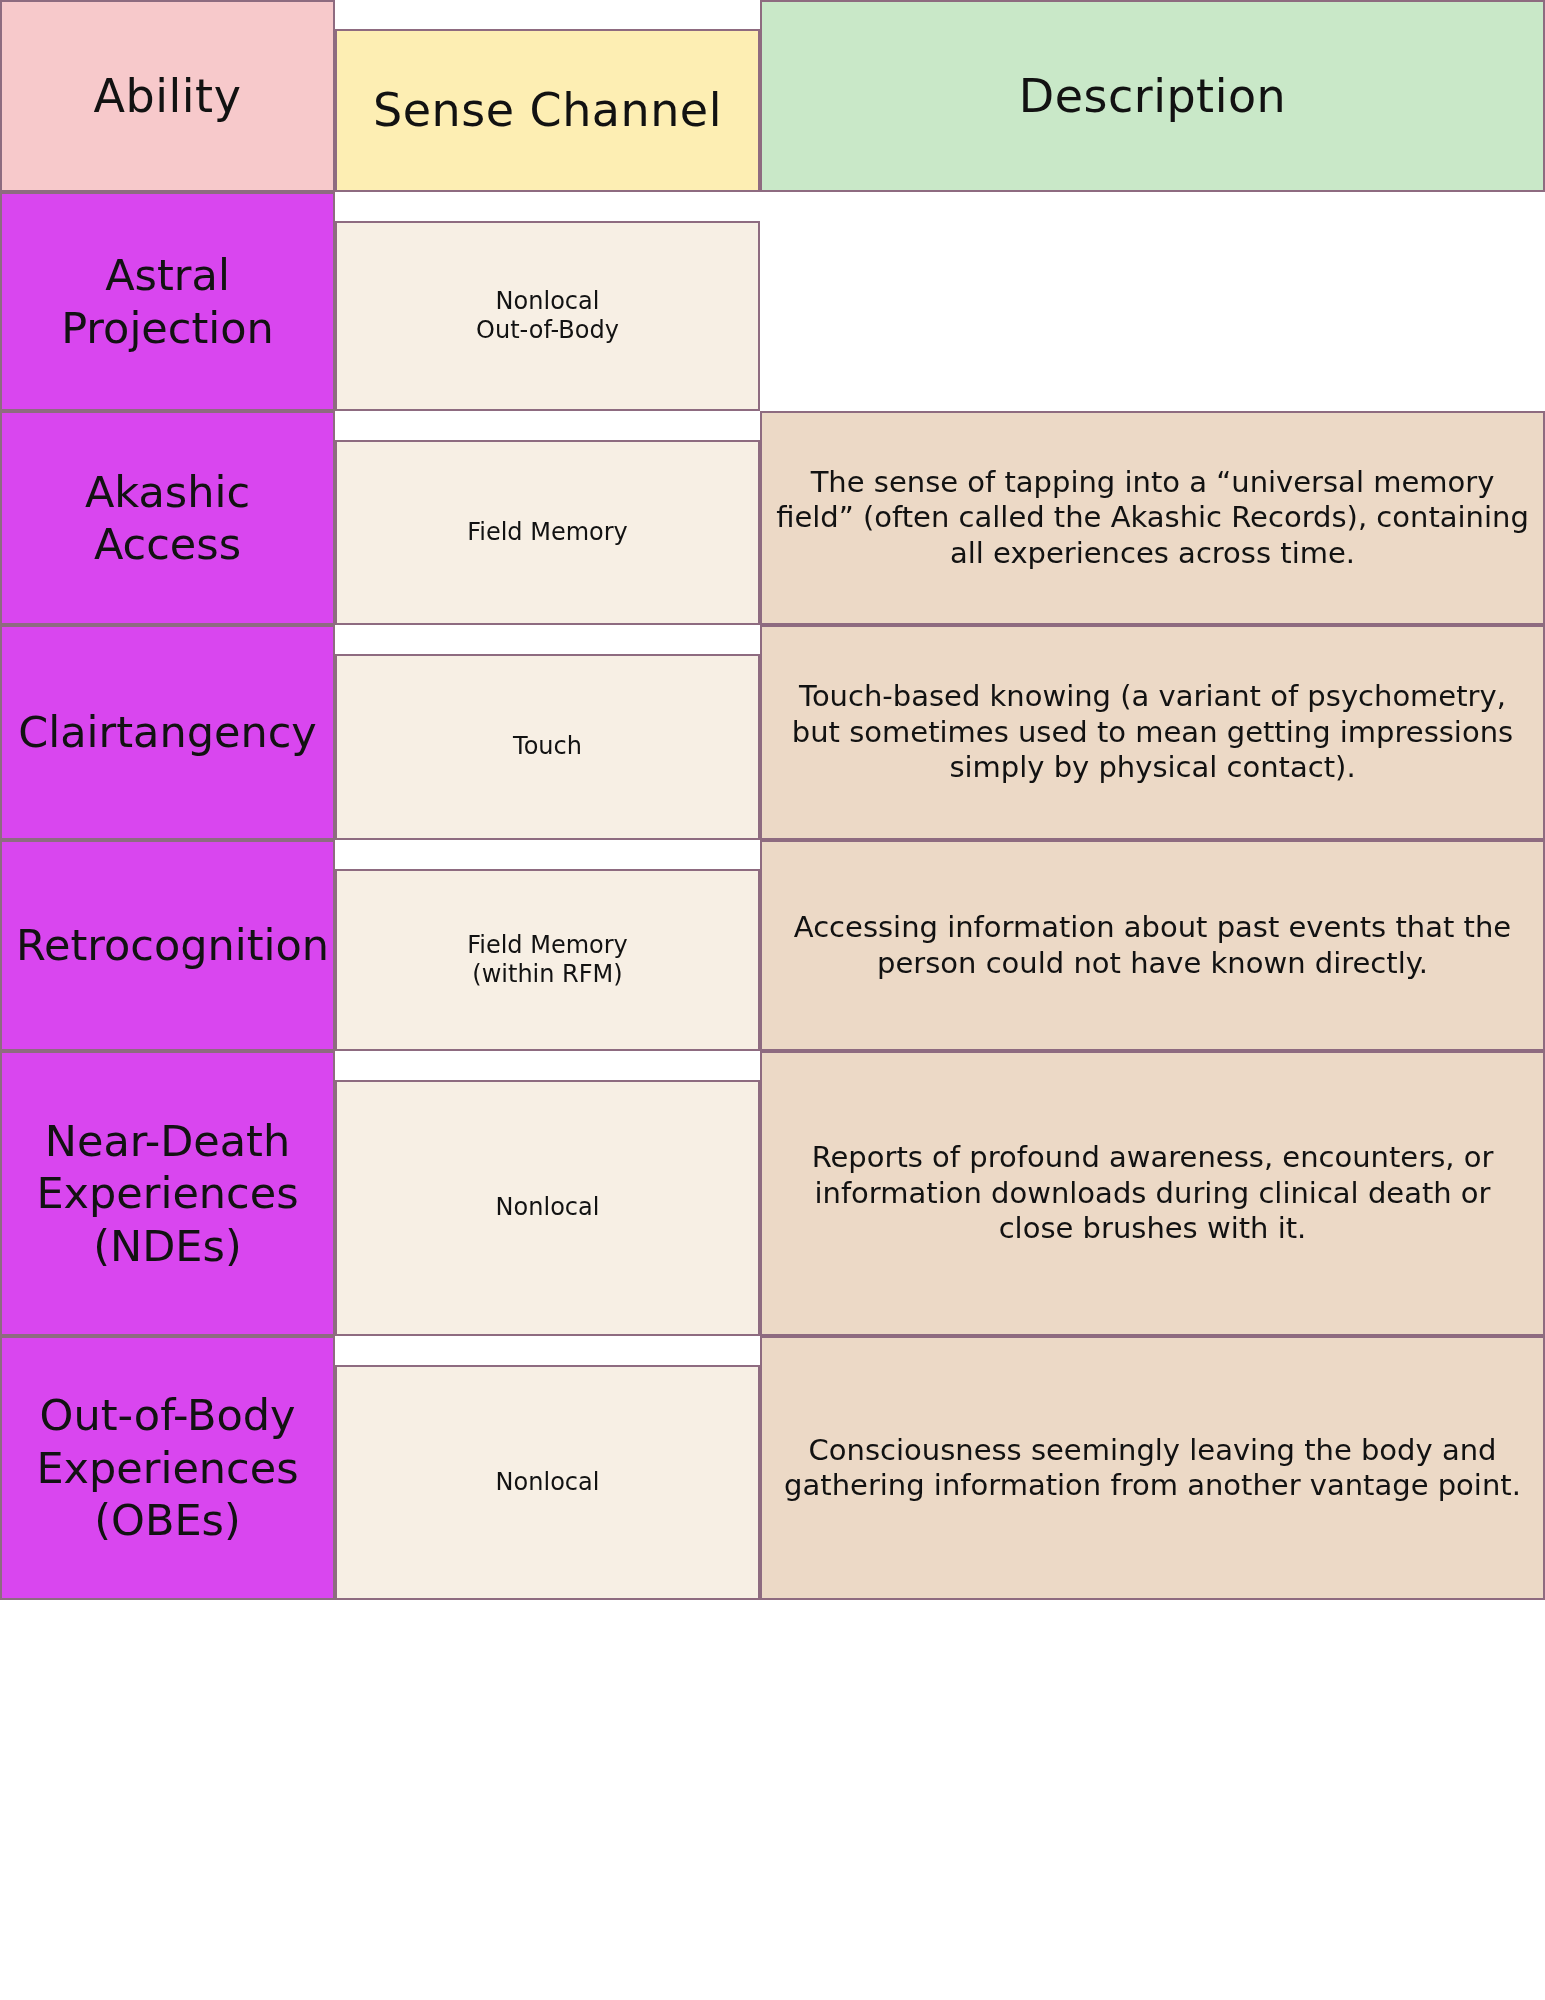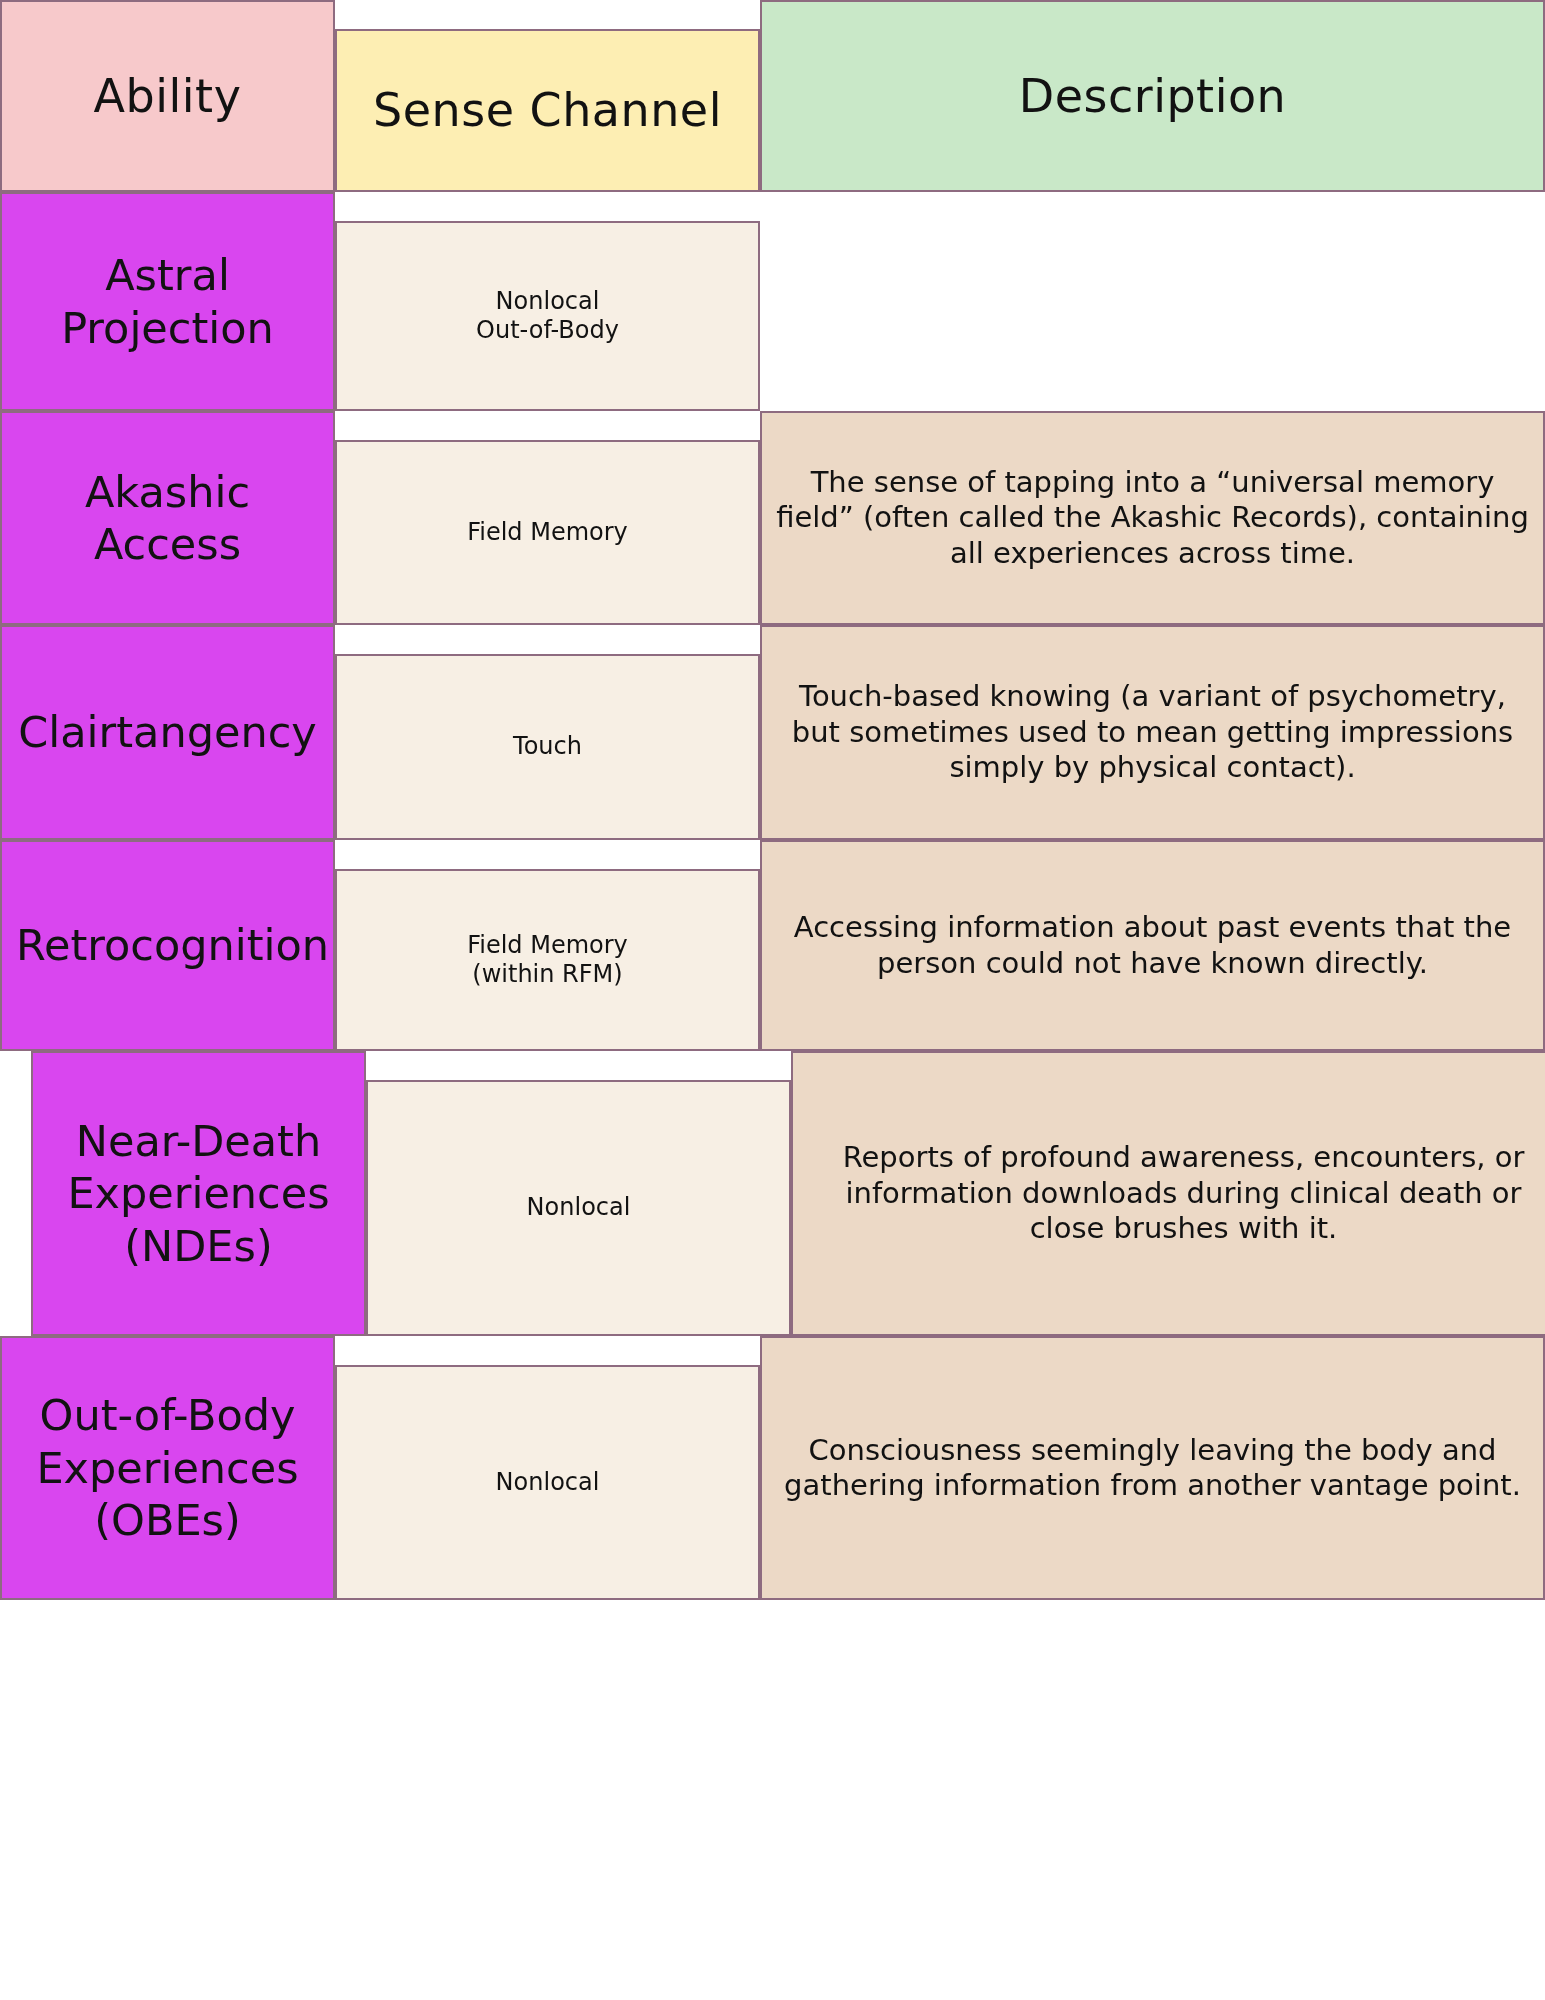--- a/index.html
+++ b/index.html
@@ -54,21 +54,21 @@
   
   .c-ability     { background: #d946ef; font-size: 43px; }
   .c-sense       { background: #f7efe4; font-size: 24px; }
   .c-description { background: #ecd9c6; font-size: 29px; }
 
   
   .row-1 { height: 219px; flex: 0 0 219px; }
   .row-2 { height: 214px; flex: 0 0 214px; }
   .row-3 { height: 215px; flex: 0 0 215px; }
   .row-4 { height: 211px; flex: 0 0 211px; }
-  .row-5 { height: 285px; flex: 0 0 285px; padding-left: 31px; }
+  .row-5 { height: 285px; flex: 0 0 285px; }
   .row-6 { height: 264px; flex: 0 0 264px; }
 
   .cell-inner {
     display: block;
     white-space: pre-line;
     width: 100%;
   }
 </style>
 </head>
 <body>

